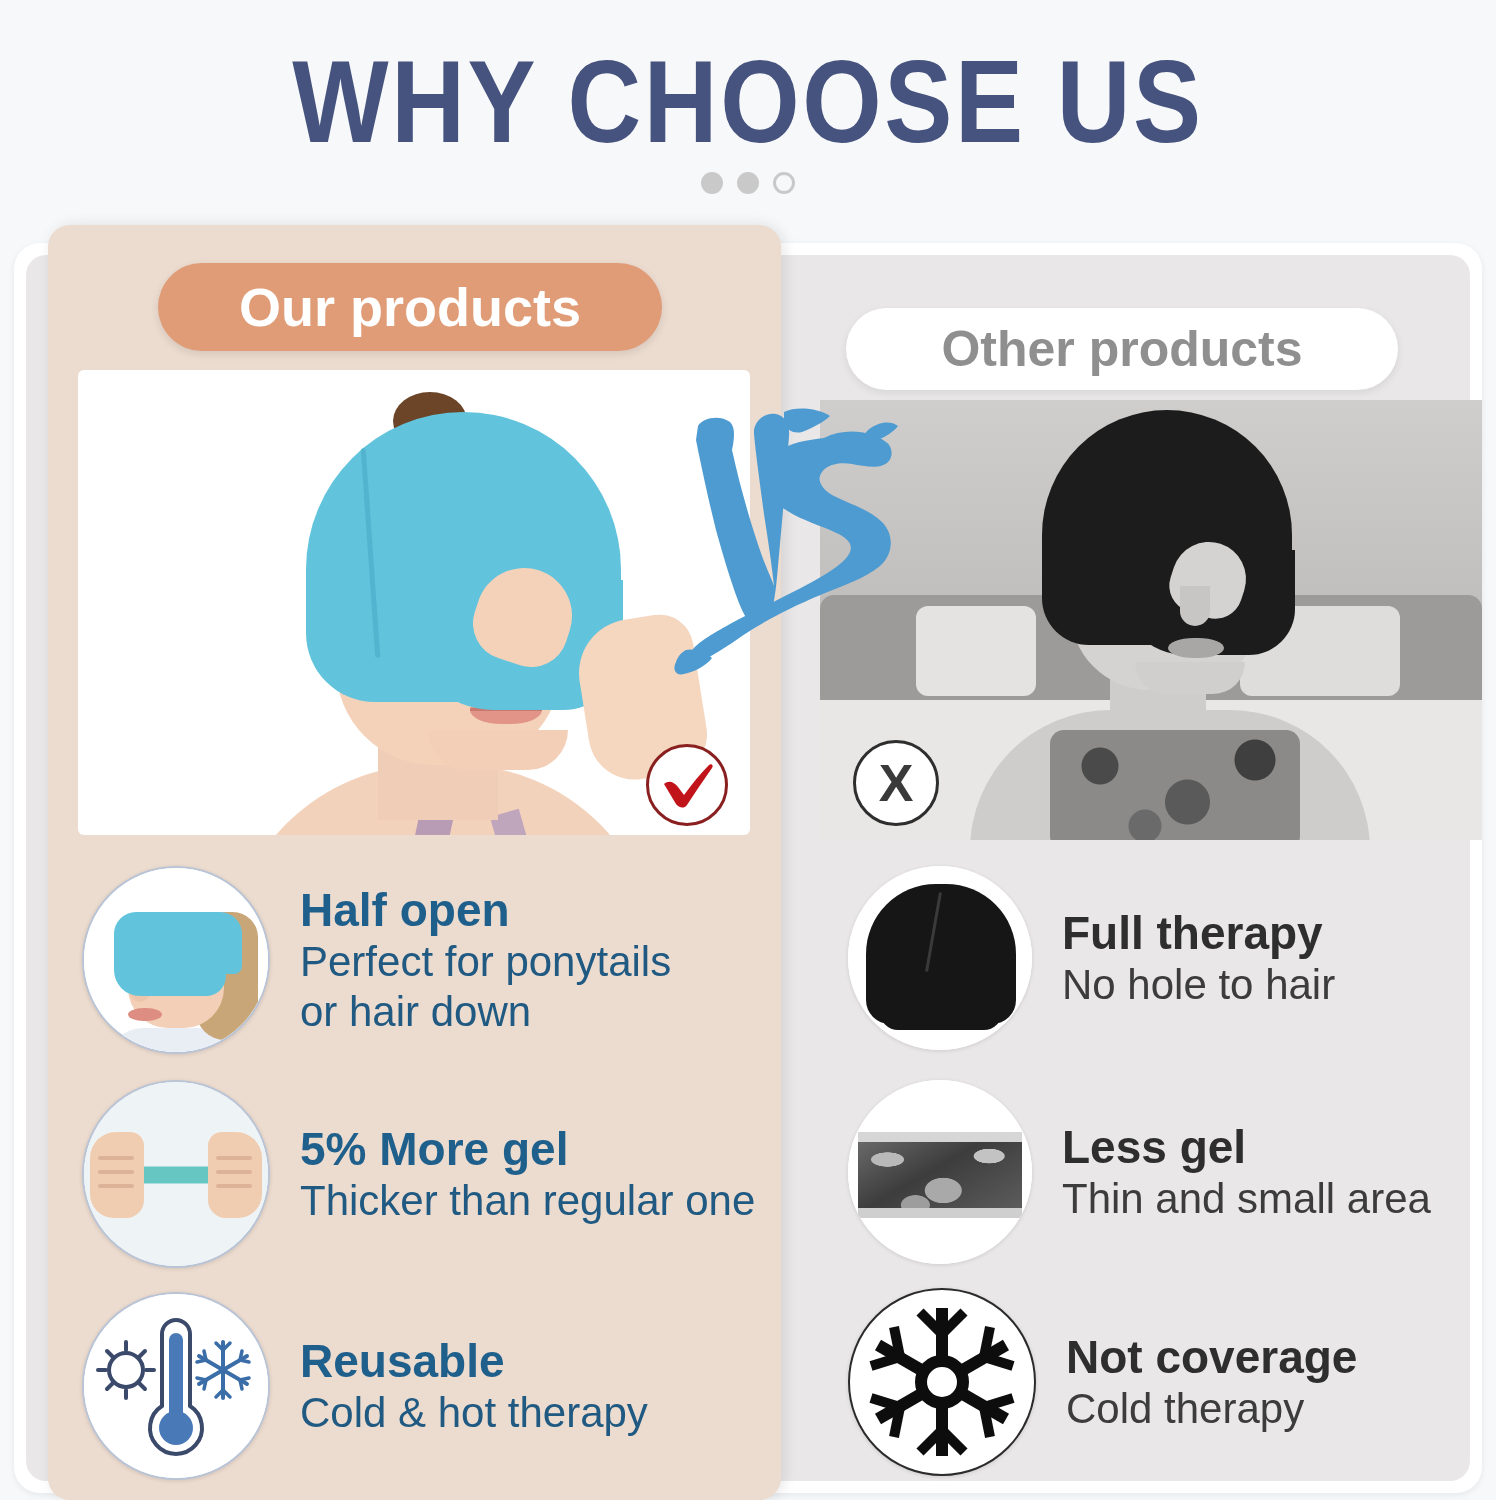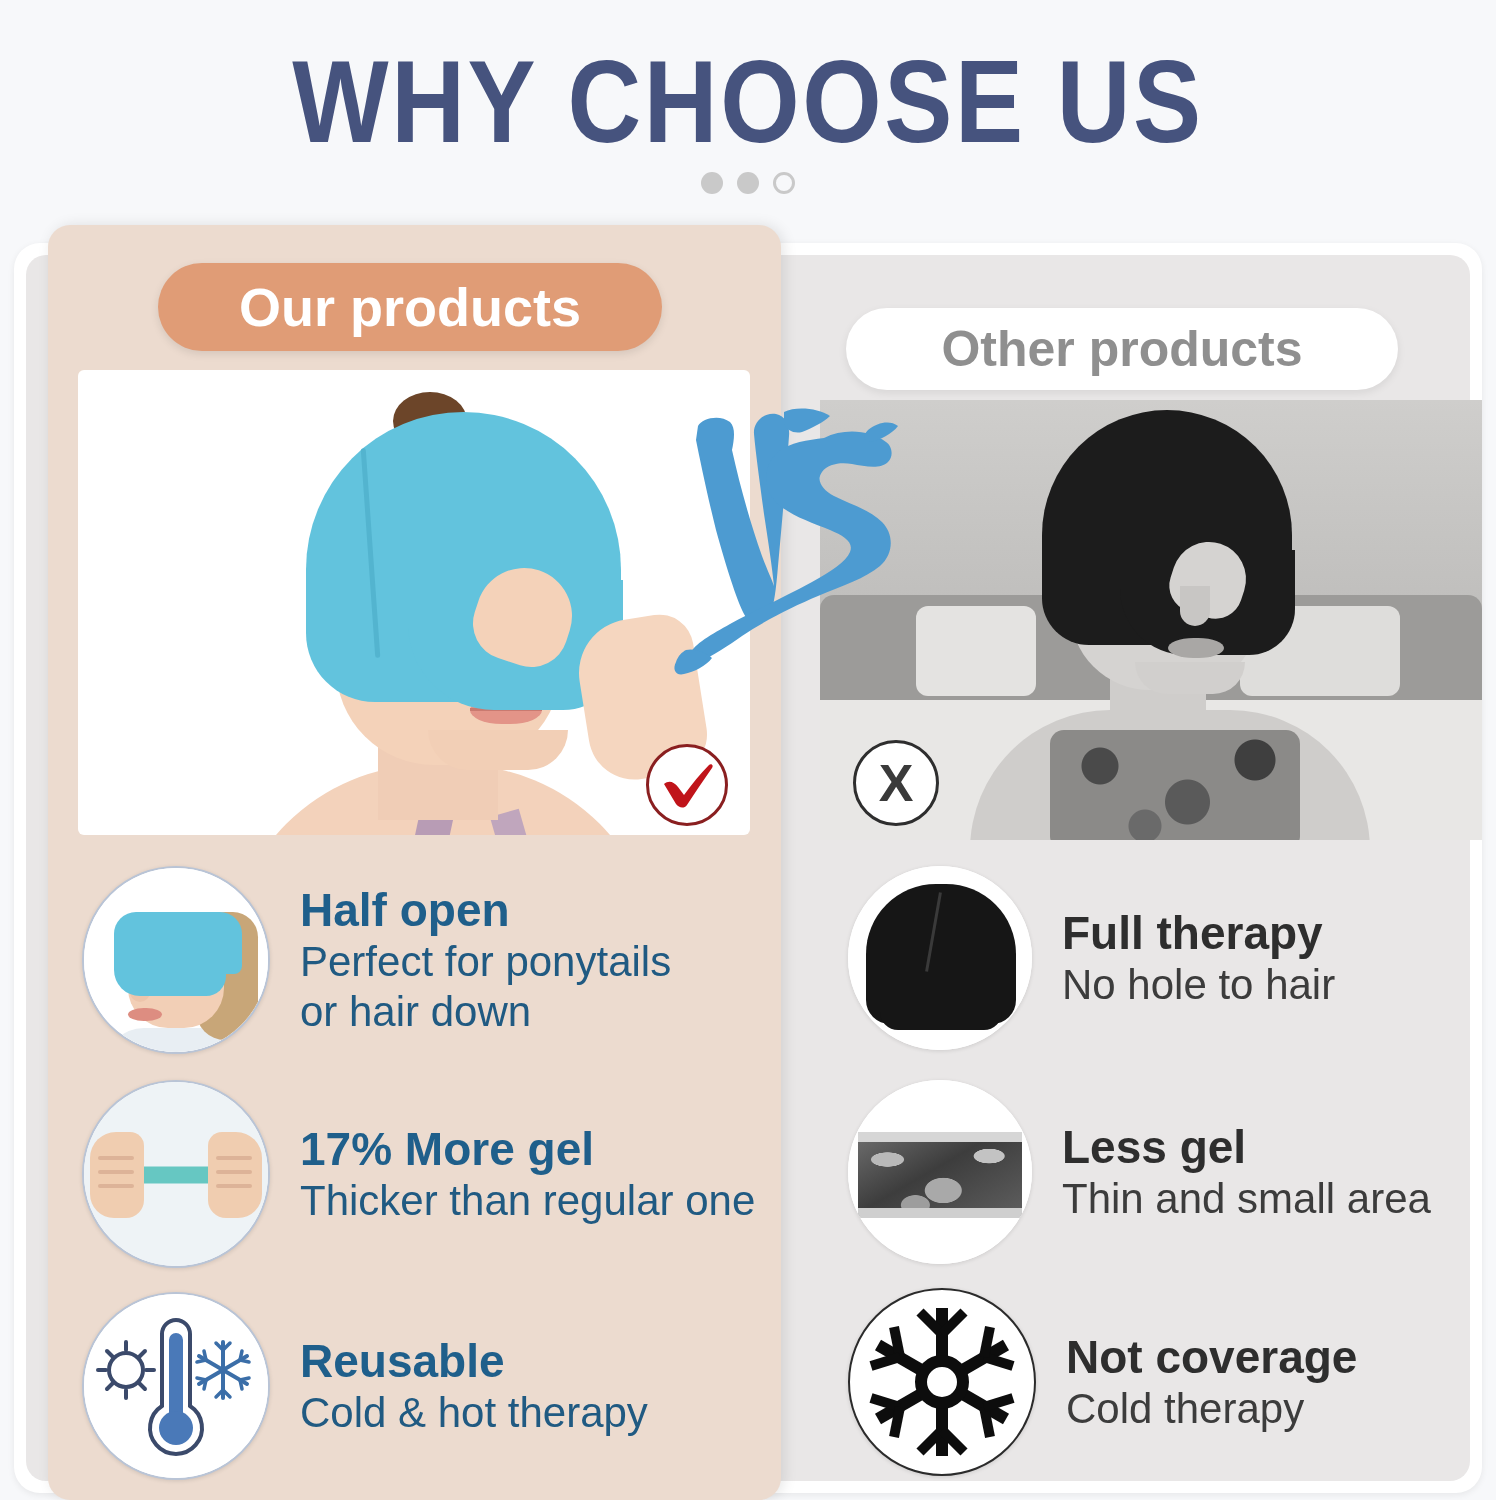--- a/index.html
+++ b/index.html
@@ -317,21 +317,21 @@
     <div class="g-hand-l"></div>
     <div class="g-hand-r"></div>
     <div class="g-knuck" style="left:14px;top:74px;width:36px;"></div>
     <div class="g-knuck" style="left:14px;top:88px;width:36px;"></div>
     <div class="g-knuck" style="left:14px;top:102px;width:36px;"></div>
     <div class="g-knuck" style="left:132px;top:74px;width:36px;"></div>
     <div class="g-knuck" style="left:132px;top:88px;width:36px;"></div>
     <div class="g-knuck" style="left:132px;top:102px;width:36px;"></div>
   </div>
   <div class="feat-text">
-    <div class="feat-h">17% More gel</div>
+    <div class="feat-h">5% More gel</div>
     <div class="feat-p">Thicker  than regular one</div>
   </div>
 </div>
 
 <div class="feat left fl3">
   <div class="feat-icon ring">
     <div class="t-bg"></div>
     <svg width="184" height="184" viewBox="0 0 184 184" style="position:absolute;left:0;top:0;">
 
       <g stroke="#3b4a6b" stroke-width="4" stroke-linecap="round" fill="none">

